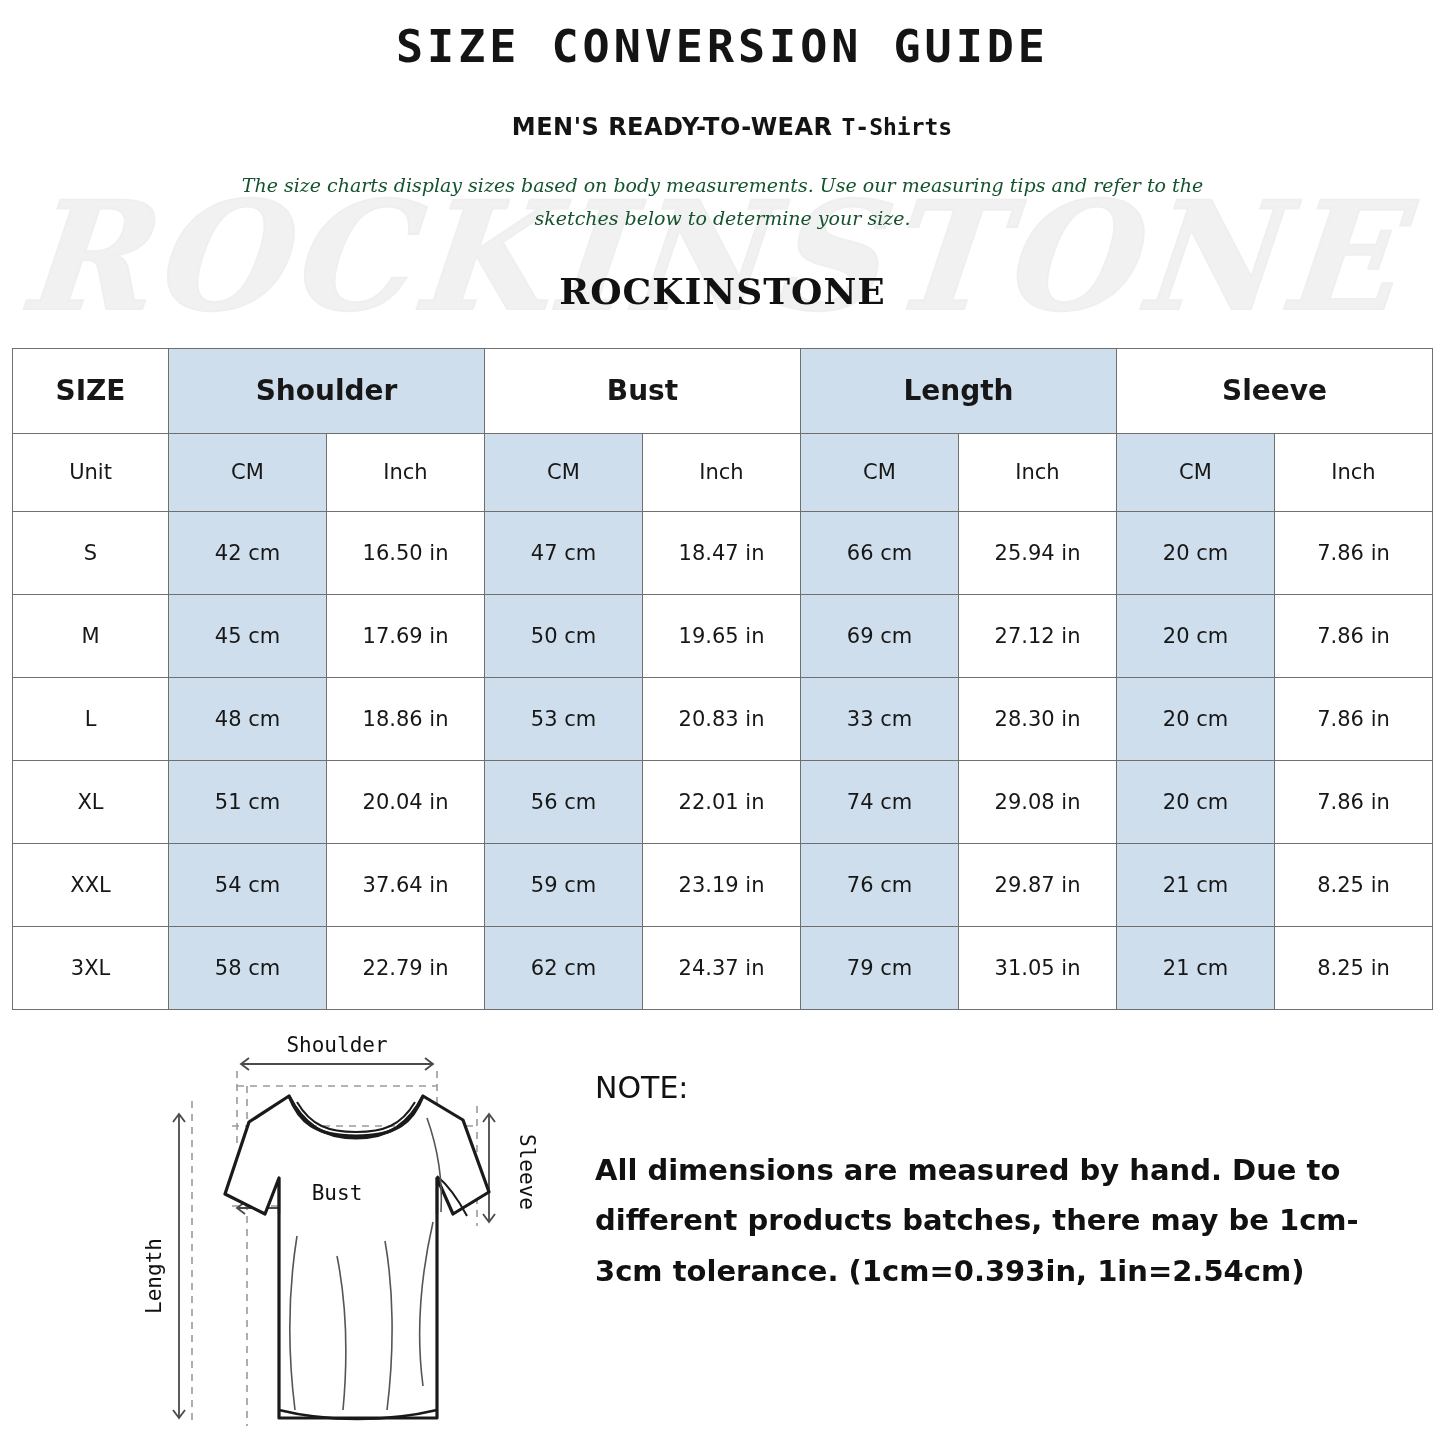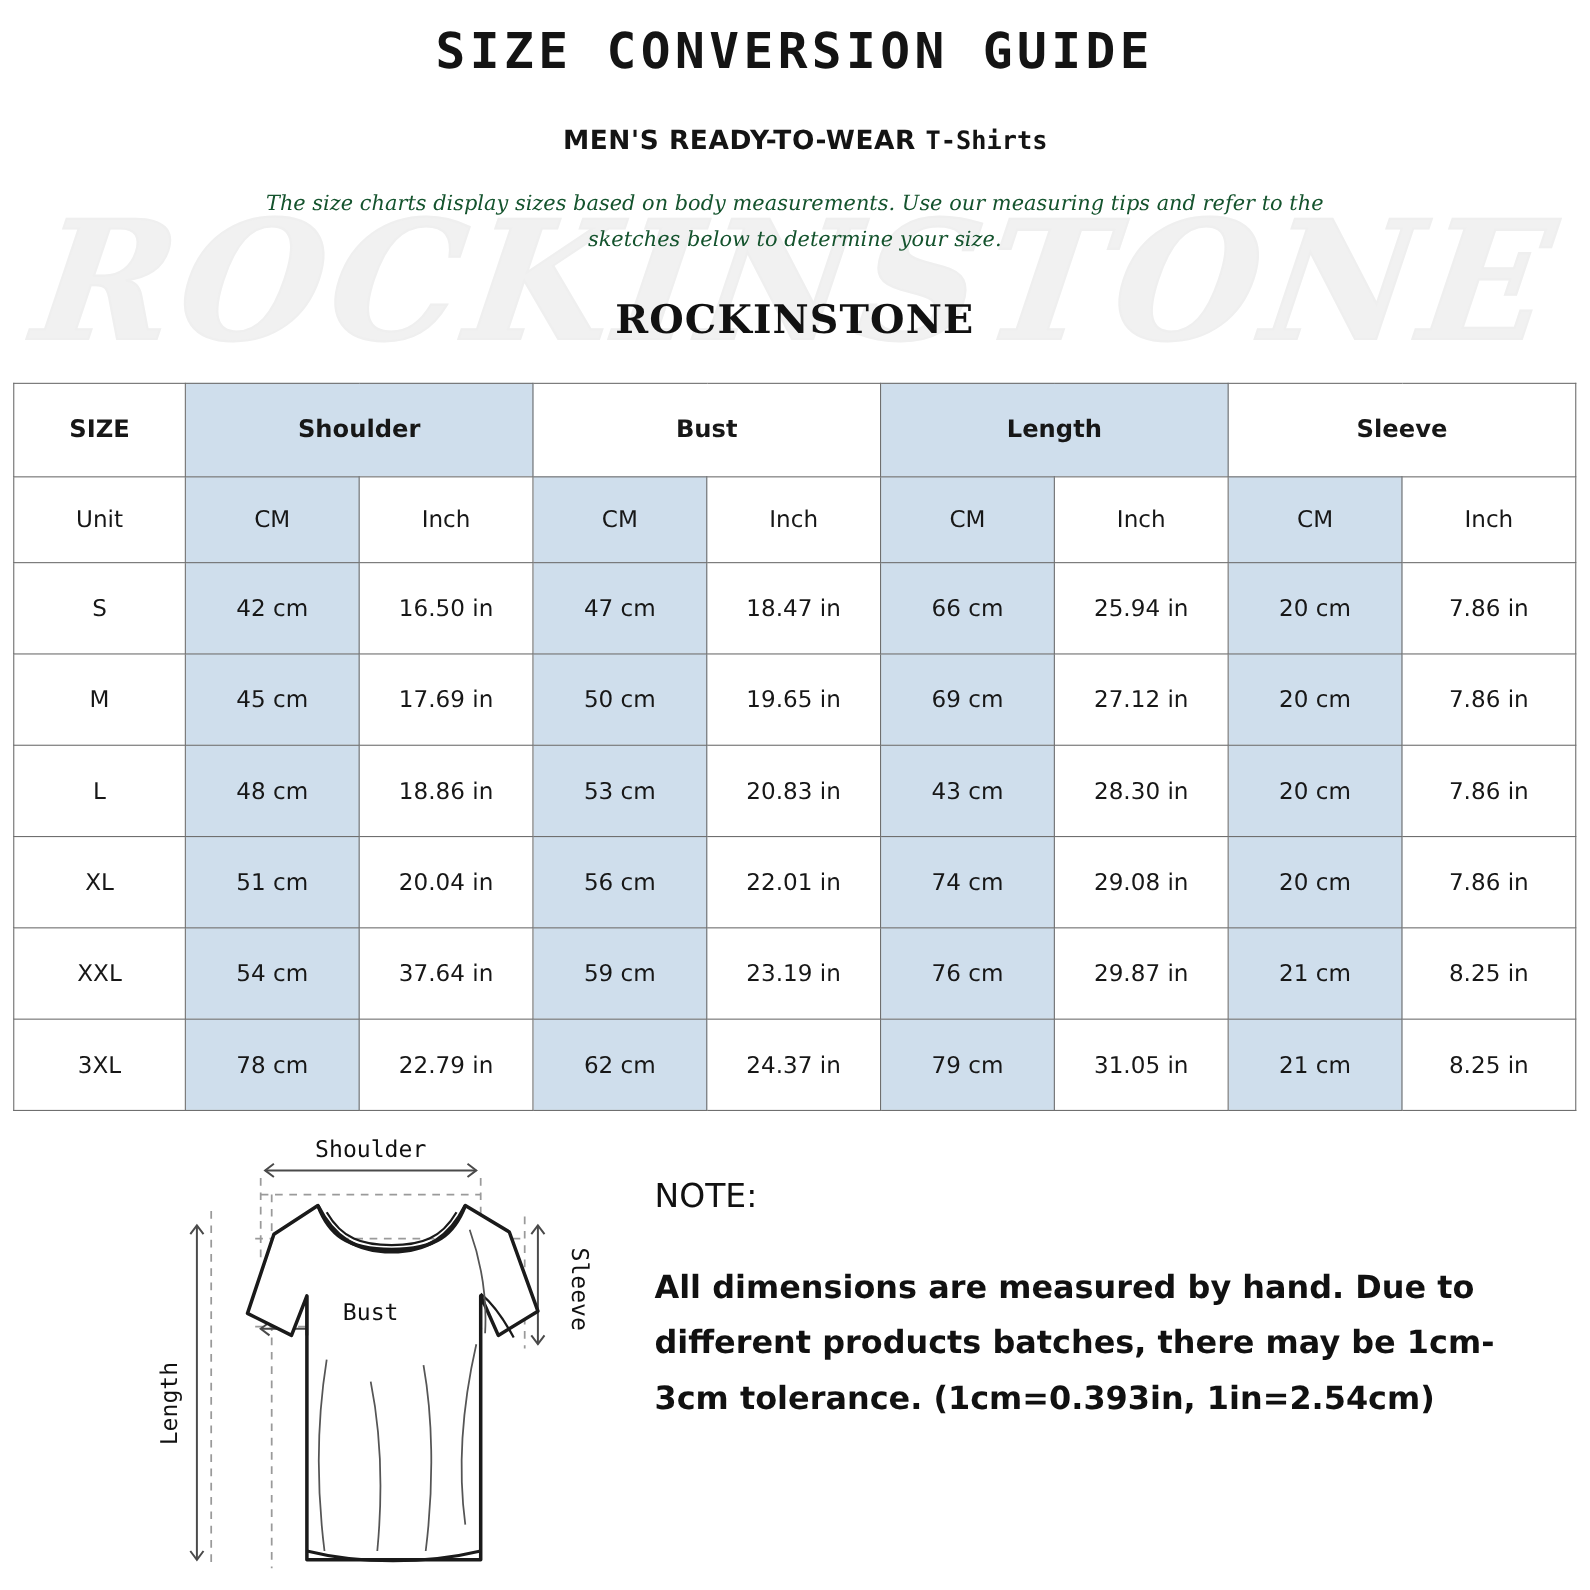--- a/index.html
+++ b/index.html
@@ -96,21 +96,21 @@
     border: 1px solid #6f6f6f;
     text-align: center;
     font-family: "DejaVu Sans", sans-serif;
     font-size: 21px;
     color: #171717;
     font-weight: 400;
     padding: 0;
   }
   table.size-table th {
     font-weight: 700;
-    font-size: 22px;
+    font-size: 28px;
   }
   .row-h1 td, .row-h1 th { height: 84px; }
   .row-h2 td, .row-h2 th { height: 77px; }
   .row-data td { height: 82px; }
   .shaded { background: #cfdeec; }
   .col-size { width: 155px; }
 
   
   .bottom {
     display: flex;
@@ -206,21 +206,21 @@
         <td>27.12  in</td>
         <td class="shaded">20 cm</td>
         <td>7.86  in</td>
       </tr>
       <tr class="row-data">
         <td>L</td>
         <td class="shaded">48 cm</td>
         <td>18.86  in</td>
         <td class="shaded">53 cm</td>
         <td>20.83  in</td>
-        <td class="shaded">43 cm</td>
+        <td class="shaded">33 cm</td>
         <td>28.30  in</td>
         <td class="shaded">20 cm</td>
         <td>7.86  in</td>
       </tr>
       <tr class="row-data">
         <td>XL</td>
         <td class="shaded">51 cm</td>
         <td>20.04  in</td>
         <td class="shaded">56 cm</td>
         <td>22.01  in</td>
@@ -235,21 +235,21 @@
         <td>37.64  in</td>
         <td class="shaded">59 cm</td>
         <td>23.19  in</td>
         <td class="shaded">76 cm</td>
         <td>29.87  in</td>
         <td class="shaded">21 cm</td>
         <td>8.25  in</td>
       </tr>
       <tr class="row-data">
         <td>3XL</td>
-        <td class="shaded">78 cm</td>
+        <td class="shaded">58 cm</td>
         <td>22.79  in</td>
         <td class="shaded">62 cm</td>
         <td>24.37  in</td>
         <td class="shaded">79 cm</td>
         <td>31.05  in</td>
         <td class="shaded">21 cm</td>
         <td>8.25  in</td>
       </tr>
     </tbody>
   </table>

